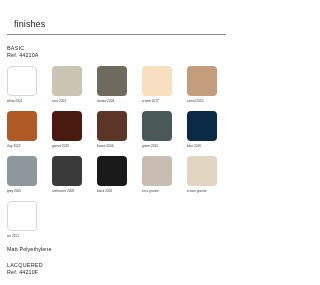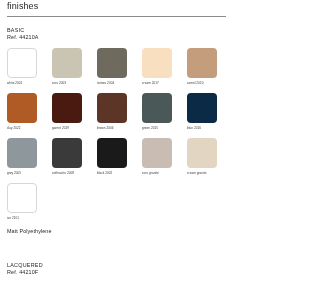--- a/index.html
+++ b/index.html
@@ -19,22 +19,23 @@
     width: 233px;
     height: 285px;
     position: relative;
     box-sizing: border-box;
     padding: 0 7px;
   }
   .page-title {
     font-size: 9px;
     line-height: 11px;
     color: #231f20;
-    padding-top: 1px;
+    padding-top: 19px;
     letter-spacing: 0.1px;
+    margin-left: 7px;
   }
   .title-rule {
     height: 1px;
     background: #8a8a8a;
     margin-top: 4px;
     margin-bottom: 10px;
   }
   .section-head {
     font-size: 5.4px;
     line-height: 7.2px;

